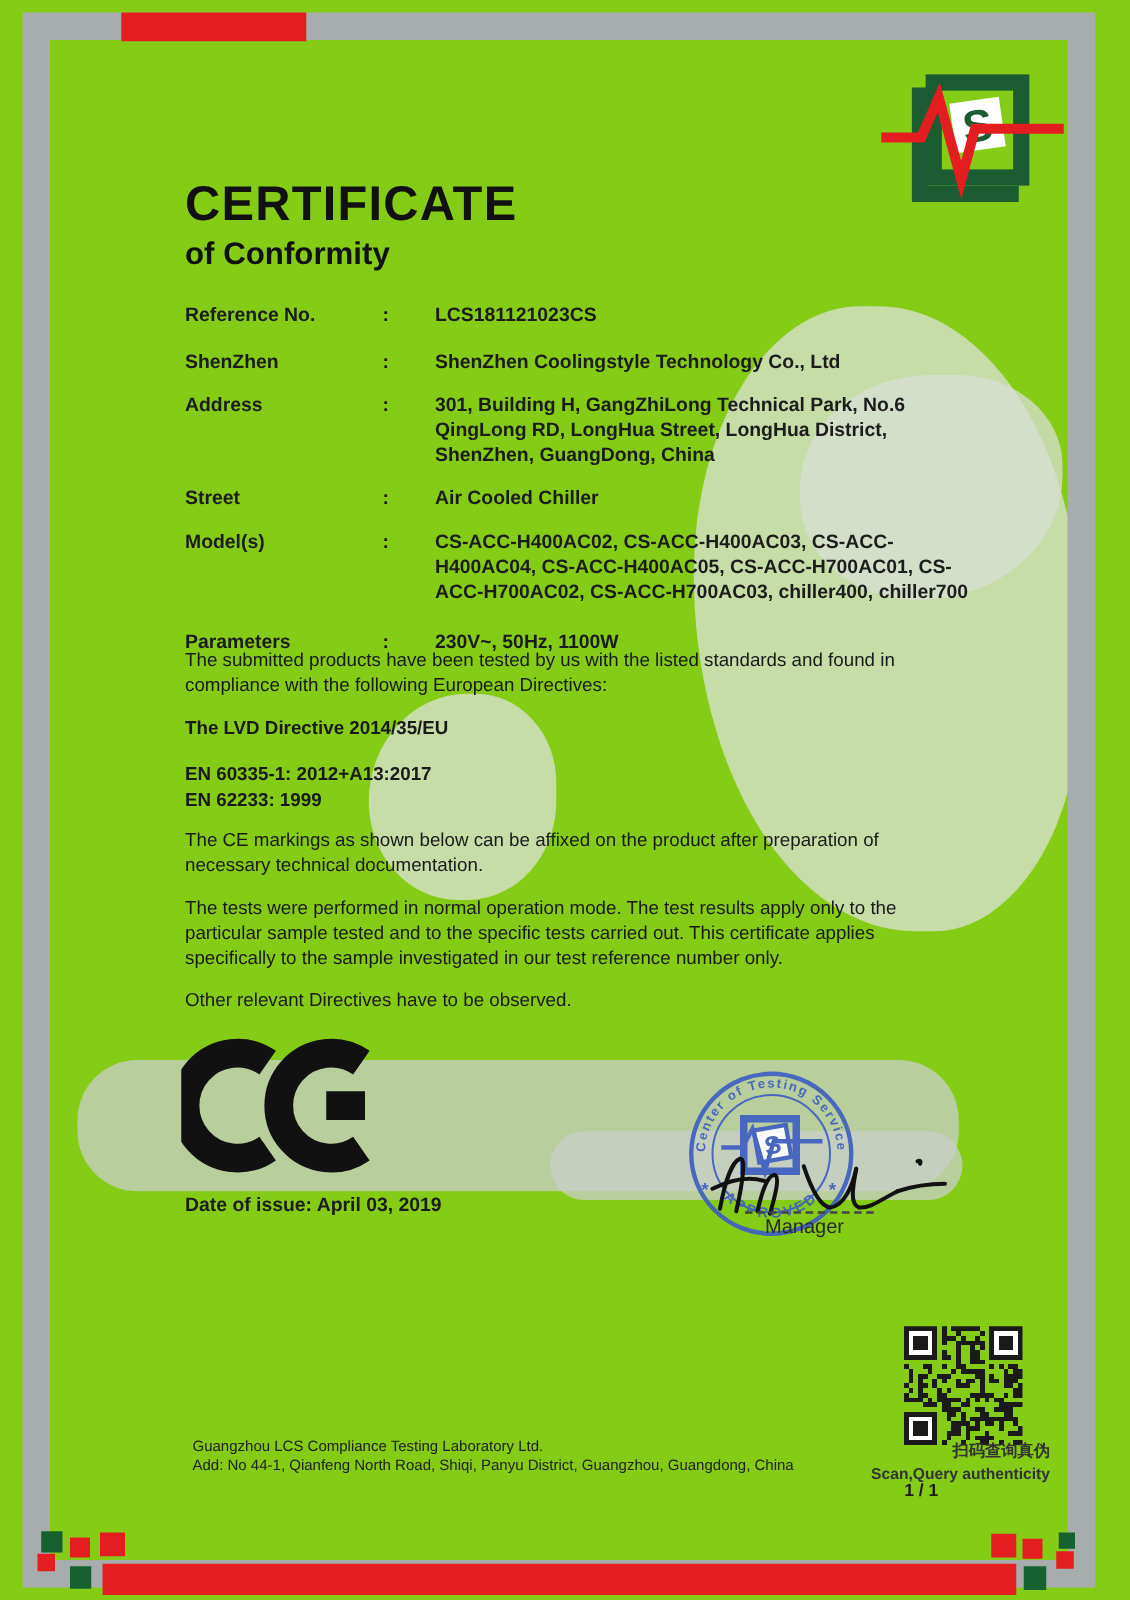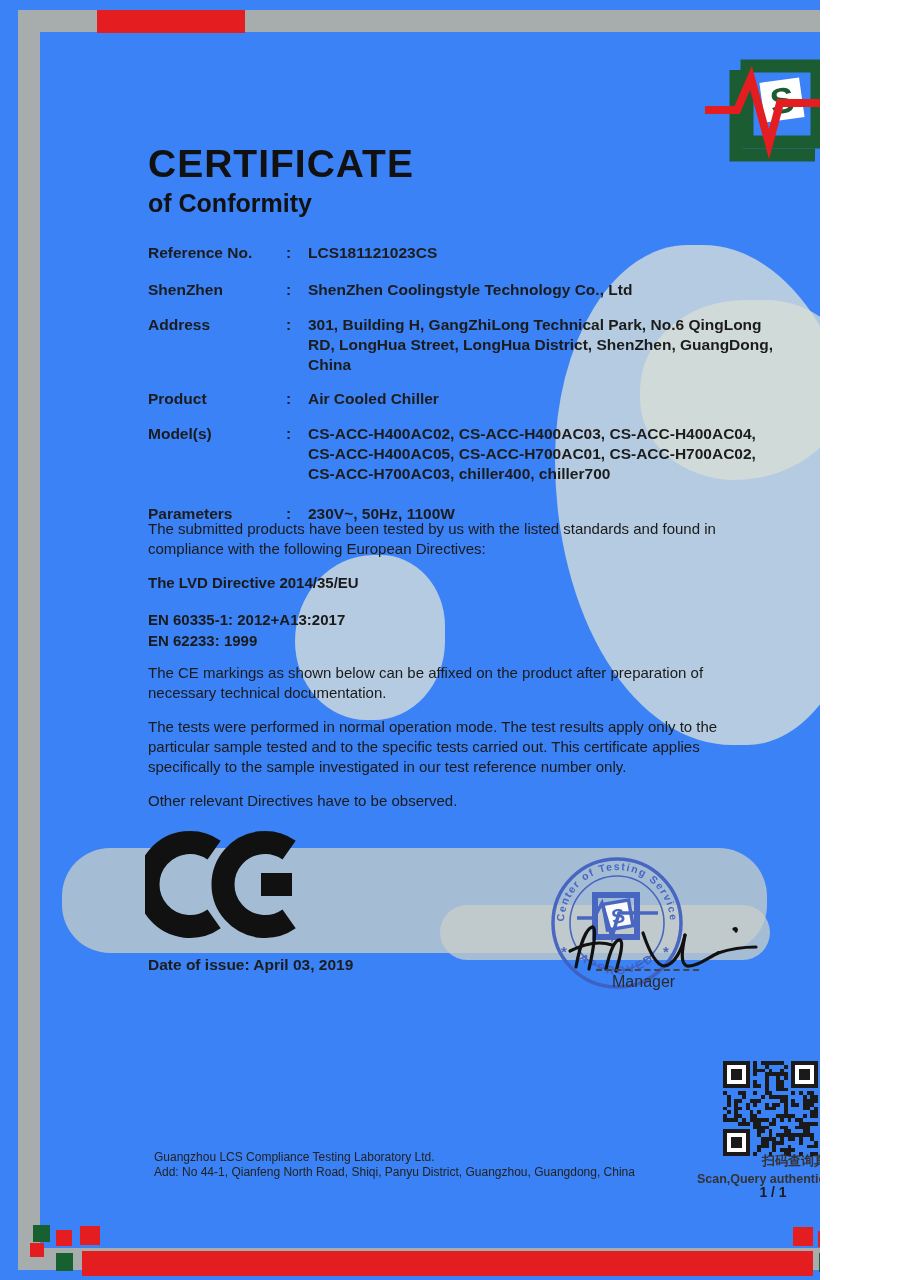--- a/index.html
+++ b/index.html
@@ -1,18 +1,18 @@
 <!DOCTYPE html>
 <html><head>
 <meta charset="utf-8">
 <style>
   * { margin:0; padding:0; box-sizing:border-box; }
   html,body { background:#ffffff; }
   .page {
-    position:relative; width:820px; height:1280px; background:#3b82f6;
+    position:relative; width:904px; height:1280px; background:#84cc16;
     font-family:"Liberation Sans", sans-serif; color:#1c1c1c; overflow:hidden;
   }
   
   .frame {
     position:absolute; left:18px; top:10px; width:858px; height:1260px;
     border:22px solid #a7acac;
   }
   .bar { position:absolute; }
   
   .map { position:absolute; background:#dde3da; opacity:.75; }
@@ -21,21 +21,21 @@
   .map.b3 { left:295px; top:555px; width:150px; height:165px; border-radius:55% 45% 50% 50%; }
   .map.b4 { left:62px;  top:848px; width:705px; height:105px; border-radius:48px; background:#c9cfc9; }
   .map.b5 { left:440px; top:905px; width:330px; height:55px;  border-radius:30px; background:#c9cfc9; }
   
   .title { position:absolute; left:148px; top:142px; }
   .title .t1 { font-size:39px; font-weight:bold; letter-spacing:1px; color:#111; }
   .title .t2 { font-size:25px; font-weight:bold; margin-top:3px; color:#111; }
   .logo { position:absolute; left:703px; top:58px; }
   
   .fields { position:absolute; left:148px; top:243px; width:640px; }
-  .frow { display:flex; align-items:flex-start; font-size:15.5px; font-weight:bold; line-height:20px; }
+  .frow { display:flex; align-items:flex-start; font-size:15.5px; font-weight:bold; line-height:20px;gap:20px; }
   .frow .lbl { width:138px; flex:0 0 138px; }
   .frow .col { width:22px; flex:0 0 22px; }
   .frow .val { width:470px; }
   .frow.m-ref { margin-bottom:17px; }
   .frow.m-app { margin-bottom:15px; }
   .frow.m-adr { margin-bottom:14px; }
   .frow.m-prd { margin-bottom:15px; }
   .frow.m-mdl { margin-bottom:20px; }
   
   .bodytxt { position:absolute; left:148px; top:519px; width:578px; font-size:15px; line-height:20px; color:#1a1a1a; }
@@ -49,21 +49,21 @@
   .stamp { position:absolute; left:532px; top:845px; opacity:.92; }
   .sig   { position:absolute; left:548px; top:905px; }
   .sig-dash { position:absolute; left:596px; top:969px; width:103px; border-bottom:2px dashed #444; }
   .manager { position:absolute; left:612px; top:973px; font-size:16px; color:#2a2a2a; }
   
   .footer { position:absolute; left:154px; top:1150px; font-size:12px; line-height:14.5px; color:#222; }
   .qr { position:absolute; left:723px; top:1061px; width:95px; height:95px; }
   .qrcap { position:absolute; left:640px; top:1152px; width:200px; text-align:right; font-weight:bold; color:#333; }
   .qrcap .cn { font-size:13px; }
   .qrcap .en { font-size:12.5px; margin-top:2px; }
-  .pagenum { position:absolute; left:728px; top:1184px; width:90px; text-align:center; font-size:14px; font-weight:bold; }
+  .pagenum { position:absolute; left:692px; top:1184px; width:90px; text-align:center; font-size:14px; font-weight:bold; }
   
   .sq { position:absolute; }
 </style>
 </head>
 <body>
 
 <div class="page">
 
   <div class="map b1"></div>
   <div class="map b2"></div>
@@ -112,21 +112,21 @@
       <span class="lbl">ShenZhen</span>
       <span class="col">:</span>
       <span class="val">ShenZhen Coolingstyle Technology Co., Ltd</span>
     </div>
     <div class="frow m-adr">
       <span class="lbl">Address</span>
       <span class="col">:</span>
       <span class="val">301, Building H, GangZhiLong Technical Park, No.6 QingLong RD, LongHua Street, LongHua District, ShenZhen, GuangDong, China</span>
     </div>
     <div class="frow m-prd">
-      <span class="lbl">Product</span>
+      <span class="lbl">Street</span>
       <span class="col">:</span>
       <span class="val">Air Cooled Chiller</span>
     </div>
     <div class="frow m-mdl">
       <span class="lbl">Model(s)</span>
       <span class="col">:</span>
       <span class="val">CS-ACC-H400AC02, CS-ACC-H400AC03, CS-ACC-H400AC04, CS-ACC-H400AC05, CS-ACC-H700AC01, CS-ACC-H700AC02, CS-ACC-H700AC03, chiller400, chiller700</span>
     </div>
     <div class="frow">
       <span class="lbl">Parameters</span>

